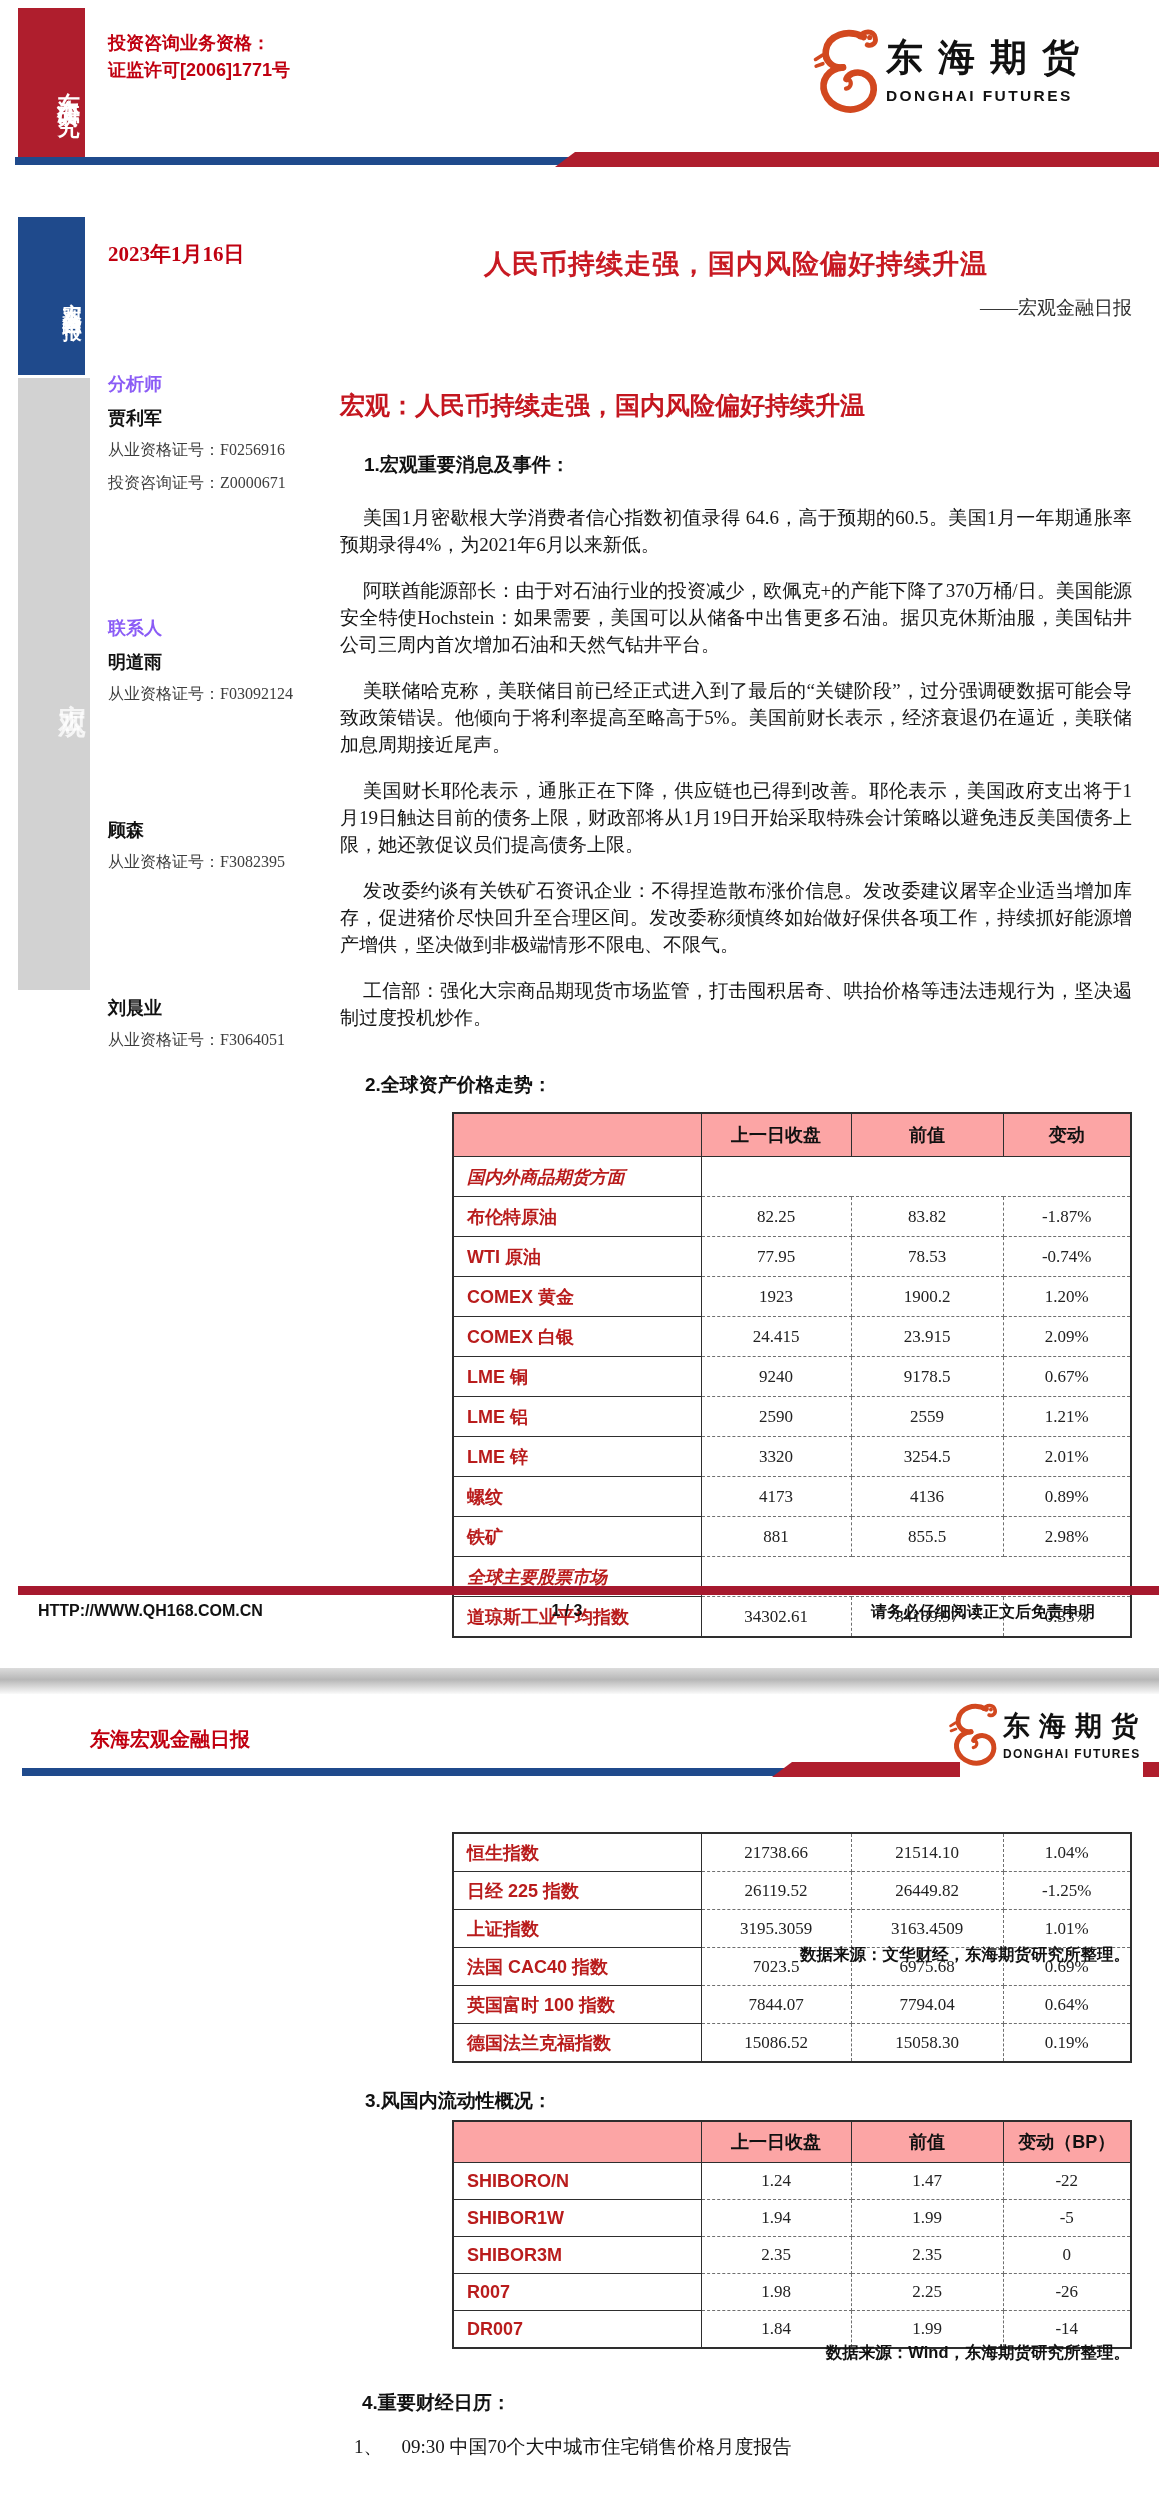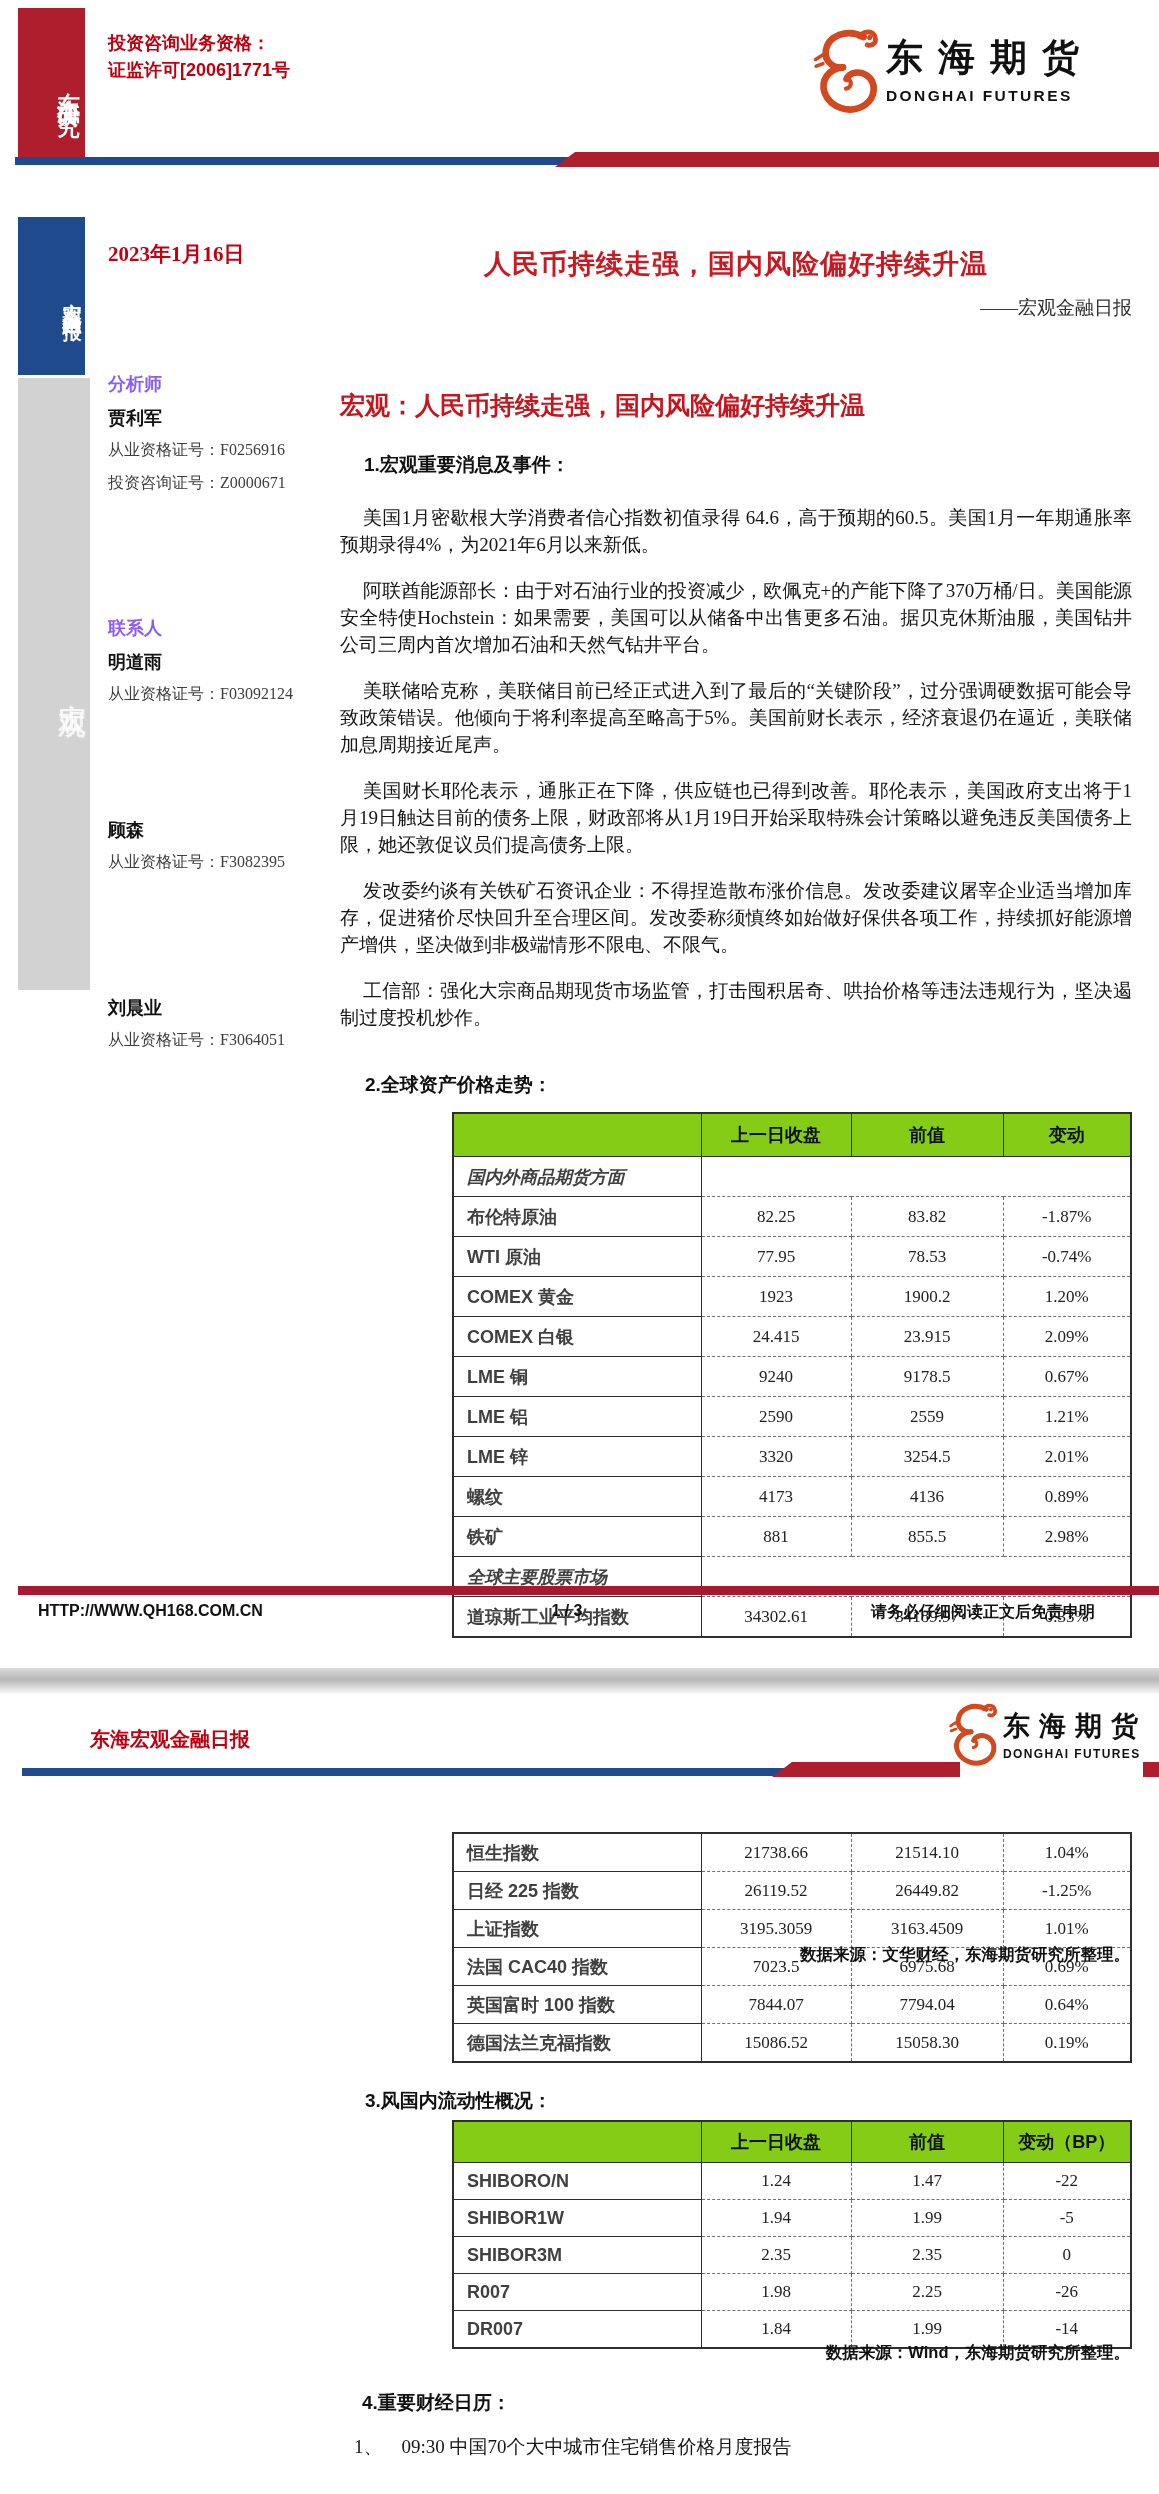--- a/index.html
+++ b/index.html
@@ -47,26 +47,26 @@
   .rsec{color:#C4161F;font-family:"Liberation Sans","DejaVu Sans",sans-serif;
         font-weight:bold;font-size:25px;margin-top:68px;}
   .h-num{color:#111;font-family:"Liberation Sans","DejaVu Sans",sans-serif;
          font-weight:bold;font-size:19px;}
   .s1{margin-left:24px;margin-top:30px;}
   .para{font-size:19px;line-height:27px;color:#151515;text-align:justify;
         text-indent:23px;margin-top:18px;}
   .para.first{margin-top:26px;}
   
   table.tbl{border-collapse:collapse;table-layout:fixed;width:678px;border:2px solid #2e2e2e;}
-  .tbl th.h{background:#84cc16;border:1px solid #2e2e2e;
+  .tbl th.h{background:#fca5a5;border:1px solid #2e2e2e;
             font-family:"Liberation Sans","DejaVu Sans",sans-serif;font-size:18px;color:#111;
             font-weight:bold;}
   .tbl td.lab{border:1px solid #2e2e2e;border-left:2px solid #2e2e2e;
               font-family:"Liberation Sans","DejaVu Sans",sans-serif;font-weight:bold;
-              font-size:18px;color:#404040;text-align:left;padding-left:13px;}
+              font-size:18px;color:#b91c1c;text-align:left;padding-left:13px;}
   .tbl td.sec{font-family:"Liberation Serif","DejaVu Serif",serif;font-style:italic;font-size:17.5px;}
   .tbl td.val{border:1px dashed #6f6f6f;text-align:center;font-size:17px;color:#222;}
   .tbl td.merge{border:1px dashed #6f6f6f;border-right:2px solid #2e2e2e;}
   .t1 th.h{height:40px;} .t1 td{height:37px;}
   .t2 td{height:35px;}
   .t3 th.h{height:38px;} .t3 td{height:34px;}
   
   .fbar{left:18px;top:1586px;width:1141px;height:9px;background:#A6192E;}
   .frow{left:38px;top:1602px;width:1057px;display:flex;justify-content:space-between;
         font-family:"Liberation Sans","DejaVu Sans",sans-serif;font-weight:bold;font-size:16px;color:#111;}

